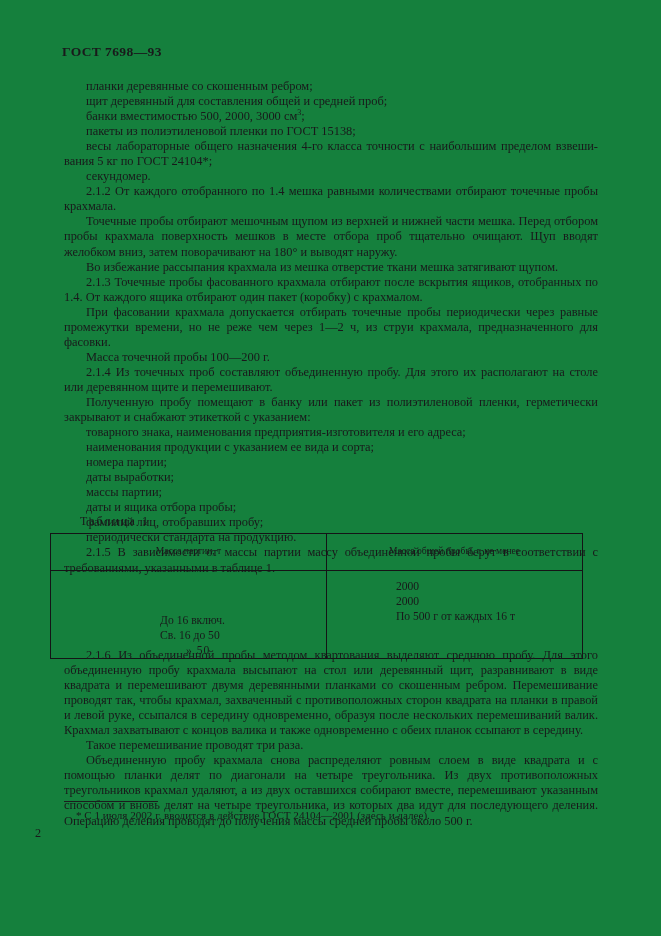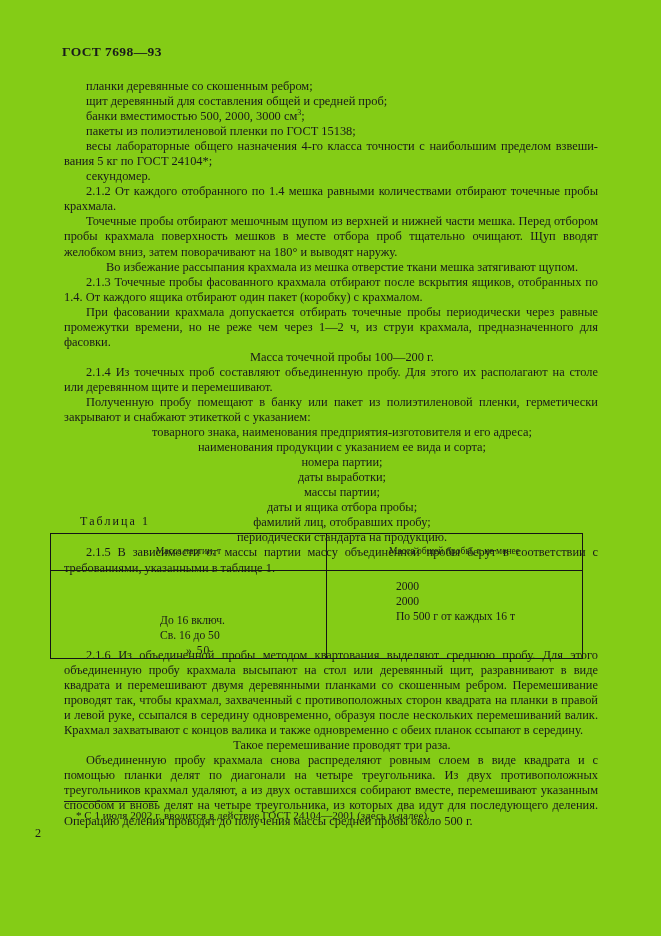--- a/index.html
+++ b/index.html
@@ -13,21 +13,21 @@
     height: 936px;
     position: relative;
     font-family: "Liberation Serif", "DejaVu Serif", serif;
     color: #19191b;
     overflow: hidden;
   }
 
   .page {
     position: absolute;
     inset: 0;
-    background: #84cc16;
+    background: #15803d;
   }
 
   
   .running-head {
     position: absolute;
     left: 62px;
     top: 44px;
     font-size: 13.5px;
     font-weight: bold;
     letter-spacing: 0.4px;
@@ -45,21 +45,21 @@
   p {
     margin: 0;
     font-size: 12.4px;
     line-height: 15.05px;
     text-align: justify;
     text-justify: inter-word;
     hyphens: manual;
   }
   p.indent { text-indent: 22px; }
   p.hang   { text-indent: 22px; }
-  p.last-left { text-align: center; }
+  p.last-left { text-align: left; }
 
   sup {
     font-size: 0.65em;
     vertical-align: super;
     line-height: 0;
   }
 
   
   .table-caption {
     position: absolute;

